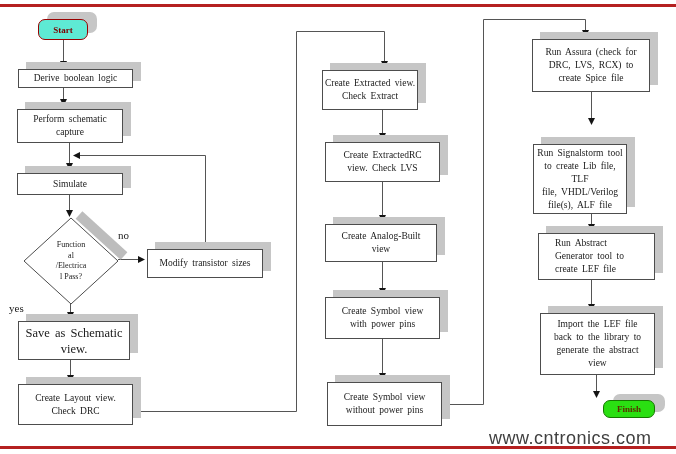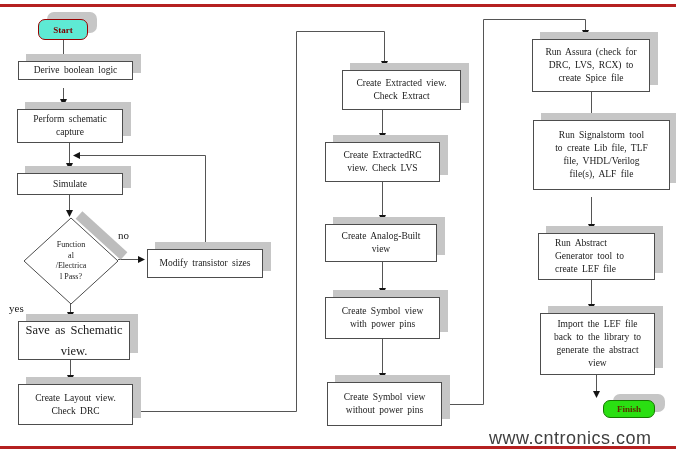--- a/index.html
+++ b/index.html
@@ -21,21 +21,21 @@
     box-shadow:8px -7px 0 #c6c6c6;
     display:flex;align-items:center;justify-content:center;
     text-align:center;
     color:#1a1a1a;
     font-size:9.5px;line-height:13px;
     word-spacing:2px;
     box-sizing:border-box;
   }
   .node .lbl{white-space:pre-line;}
   .node.align-left{justify-content:flex-start;text-align:left;padding-left:16px;}
-  .node.big{font-size:12.5px;line-height:21px;}
+  .node.big{font-size:12.5px;line-height:16px;}
   .terminal{
     position:absolute;
     border-radius:7px;
     display:flex;align-items:center;justify-content:center;
     font-size:9px;font-weight:bold;
     box-sizing:border-box;
   }
   #start-node{
     background:#5eead4;border:1.5px solid #9a0000;color:#7d0000;
     box-shadow:9px -7px 0 #c6c6c6;
@@ -113,21 +113,21 @@
     <g>
       <line x1="79" y1="215" x2="124" y2="256" stroke="#bdbdbd" stroke-width="10"></line>
       <polygon points="71,218 118,261 71,304 24,261" fill="#ffffff" stroke="#4d4d4d" stroke-width="1"></polygon>
     </g>
   </svg>
 
   <div class="terminal" id="start-node" style="left:38px;top:19px;width:50px;height:21px;">
     <span class="lbl">Start</span>
   </div>
 
-  <div class="node" style="left:18px;top:61px;width:115px;height:19px;">
+  <div class="node" style="left:18px;top:69px;width:115px;height:19px;">
     <span class="lbl">Derive boolean logic</span>
   </div>
 
   <div class="node" style="left:17px;top:109px;width:106px;height:34px;">
     <span class="lbl">Perform schematic
 capture</span>
   </div>
 
   <div class="node" style="left:17px;top:173px;width:106px;height:22px;">
     <span class="lbl">Simulate</span>
@@ -147,21 +147,21 @@
   <div class="node big" style="left:18px;top:321px;width:112px;height:39px;">
     <span class="lbl">Save as Schematic
 view.</span>
   </div>
 
   <div class="node" style="left:18px;top:384px;width:115px;height:41px;">
     <span class="lbl">Create Layout view.
 Check DRC</span>
   </div>
 
-  <div class="node" style="left:322px;top:70px;width:119px;height:40px;margin-left:20px;">
+  <div class="node" style="left:322px;top:70px;width:96px;height:40px;">
     <span class="lbl">Create Extracted view.
 Check Extract</span>
   </div>
 
   <div class="node" style="left:325px;top:142px;width:115px;height:40px;">
     <span class="lbl">Create ExtractedRC
 view.  Check LVS</span>
   </div>
 
   <div class="node" style="left:325px;top:224px;width:112px;height:38px;">
@@ -178,21 +178,21 @@
     <span class="lbl">Create Symbol view
 without power pins</span>
   </div>
 
   <div class="node" style="left:532px;top:39px;width:118px;height:53px;">
     <span class="lbl">Run Assura (check for
 DRC, LVS, RCX) to
 create Spice file</span>
   </div>
 
-  <div class="node" style="left:533px;top:120px;width:137px;height:70px;">
+  <div class="node" style="left:533px;top:144px;width:94px;height:70px;">
     <span class="lbl">Run Signalstorm tool
 to create Lib file, TLF
 file, VHDL/Verilog
 file(s), ALF file</span>
   </div>
 
   <div class="node align-left" style="left:538px;top:233px;width:117px;height:47px;">
     <span class="lbl">Run Abstract
 Generator tool to
 create LEF file</span>

